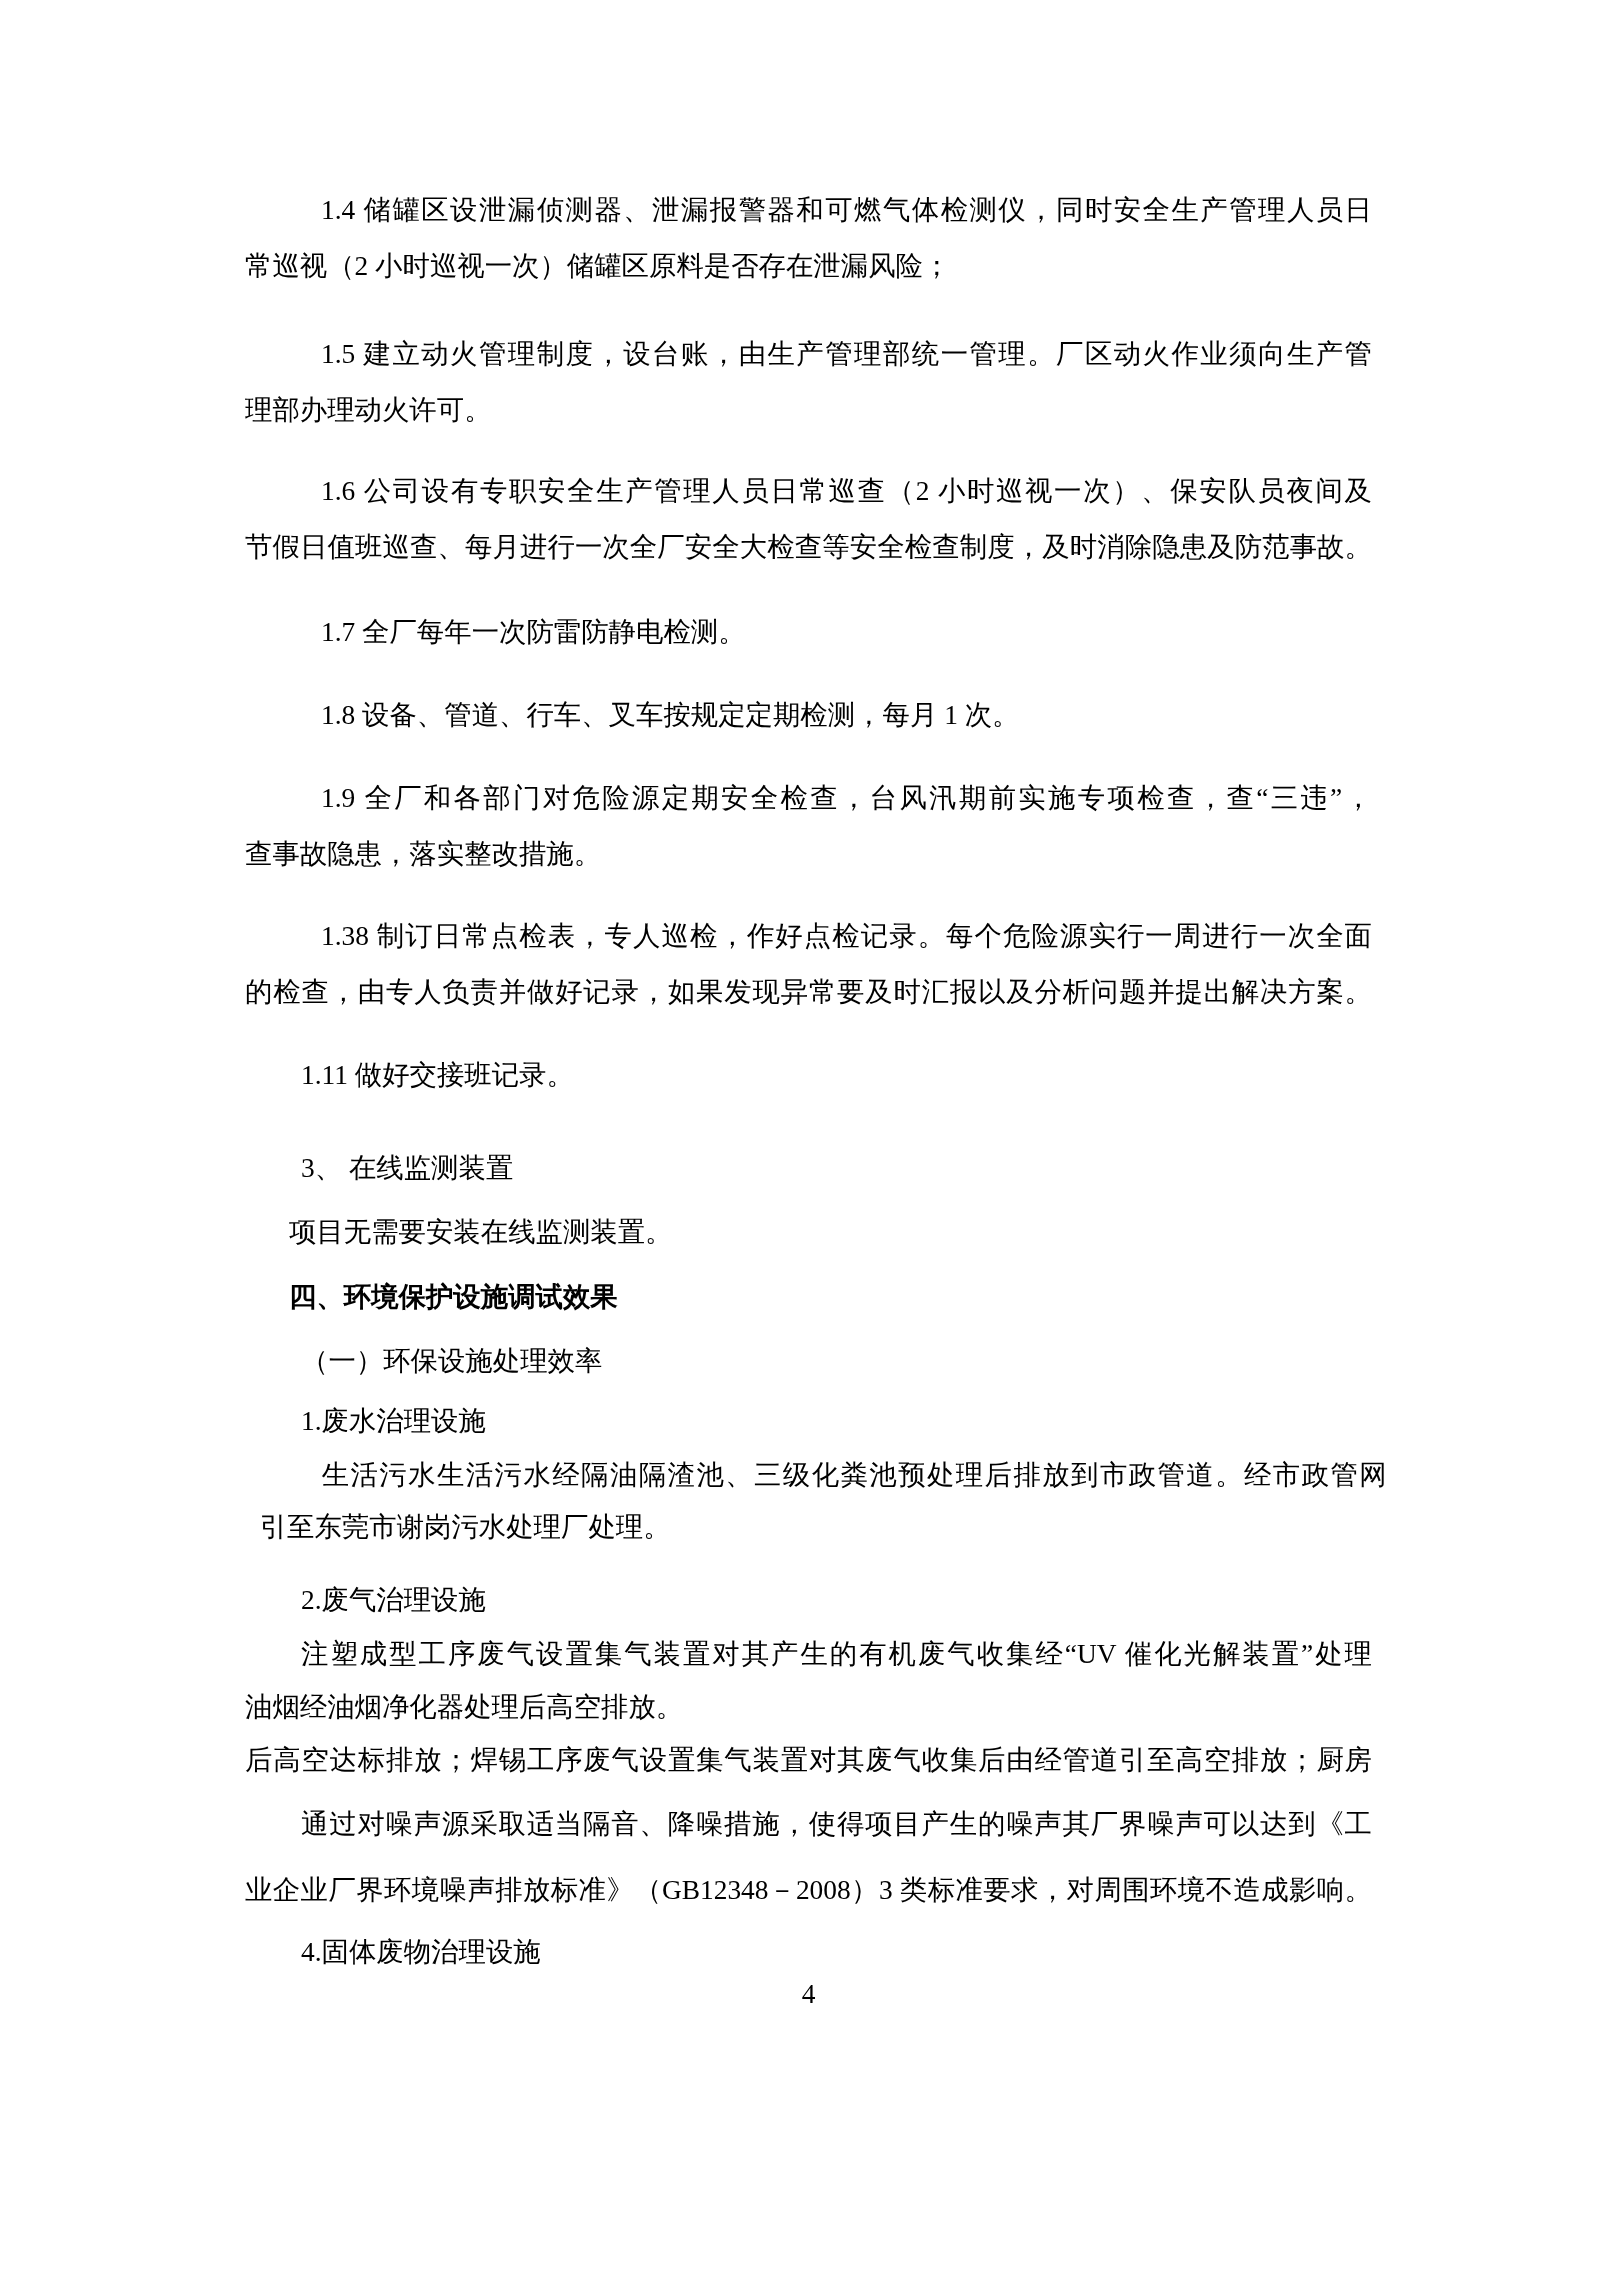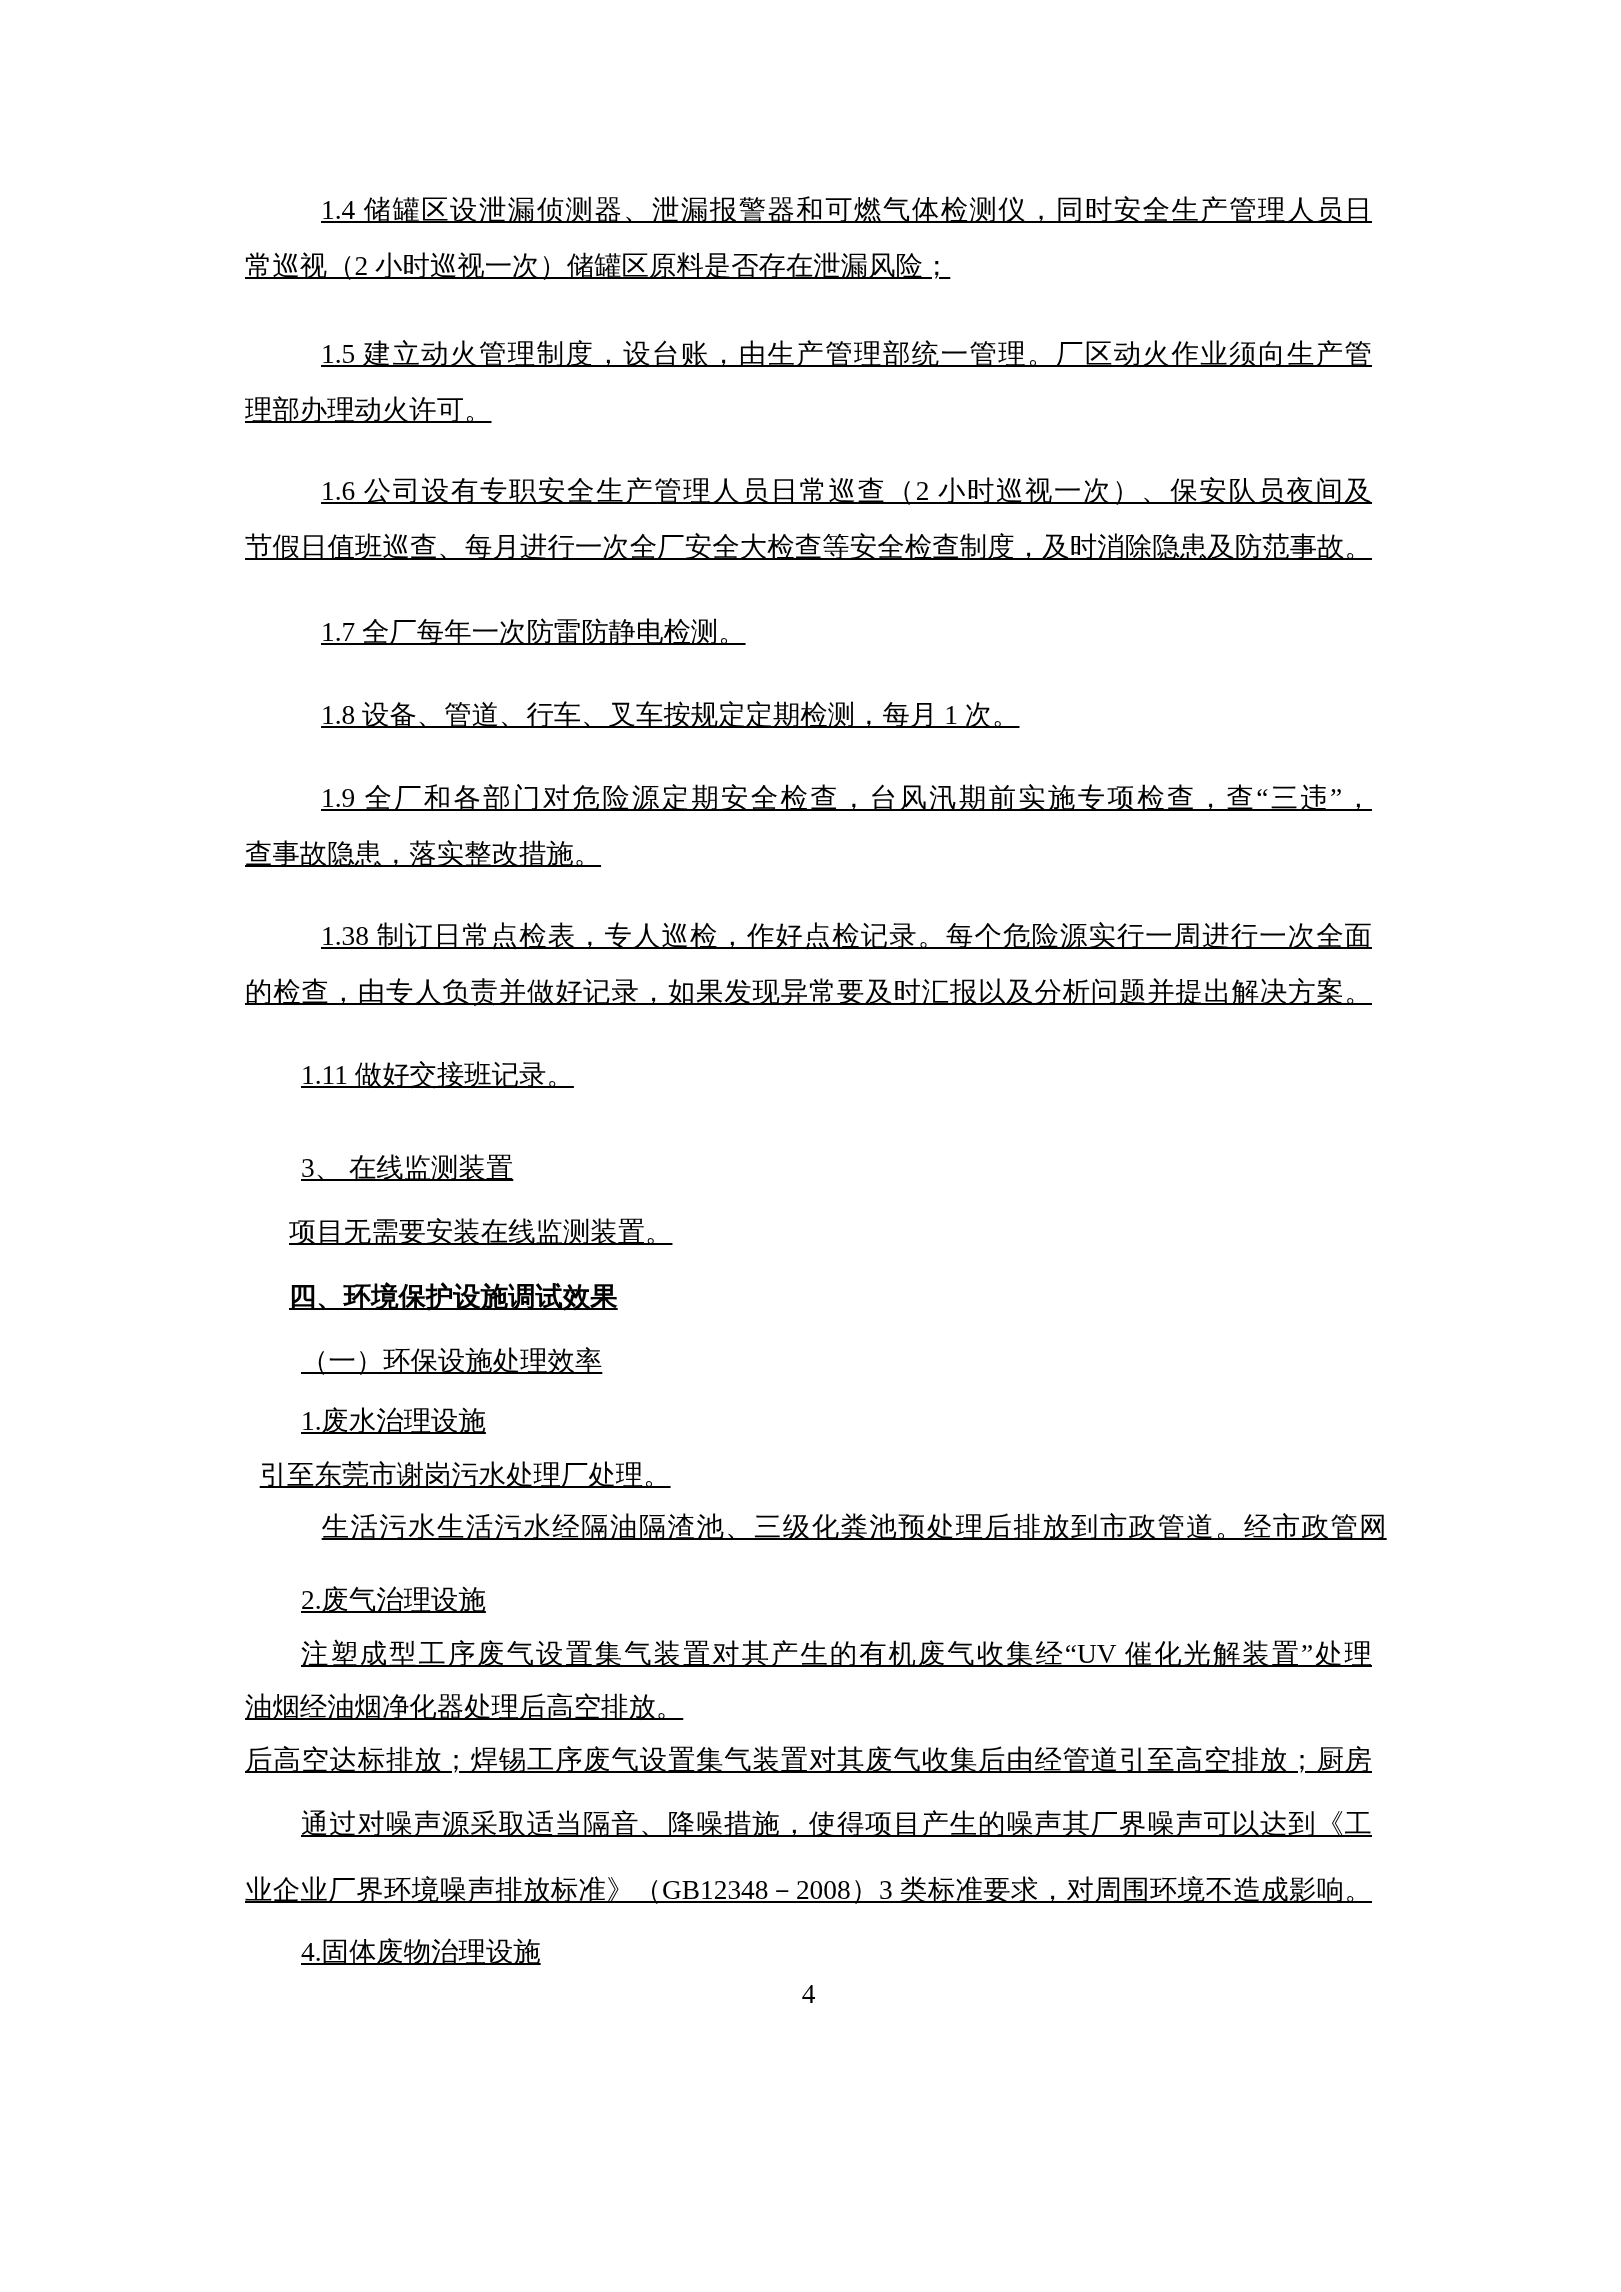--- a/index.html
+++ b/index.html
@@ -22,21 +22,20 @@
   }
   .content {
     padding: 182px 249px 0 245px;
     font-size: 27.4px;
   }
   .para { margin: 0; }
   .ln {
     line-height: 56px;
     text-align: left;
     white-space: normal;
-    text-decoration: underline;
   }
   
   .j {
     text-align: justify;
     text-align-last: justify;
   }
   
   .in-a { text-indent: 76px; }
   .in-b { text-indent: 56px; }
   .in-c { text-indent: 44px; }
@@ -110,22 +109,22 @@
     </div>
 
     <div class="para" style="margin-top:7.8px">
       <div class="ln in-b">（一）环保设施处理效率</div>
     </div>
 
     <div class="para" style="margin-top:4.9px">
       <div class="ln in-b">1.废水治理设施</div>
     </div>
     <div class="para lh53 shift15">
+      <div class="ln in-d j">生活污水生活污水经隔油隔渣池、三级化粪池预处理后排放到市政管道。经市政管网</div>
       <div class="ln">引至东莞市谢岗污水处理厂处理。</div>
-      <div class="ln in-d j">生活污水生活污水经隔油隔渣池、三级化粪池预处理后排放到市政管道。经市政管网</div>
     </div>
 
     <div class="para" style="margin-top:18.6px">
       <div class="ln in-b">2.废气治理设施</div>
     </div>
     <div class="para lh54">
       <div class="ln in-b j">注塑成型工序废气设置集气装置对其产生的有机废气收集经“UV 催化光解装置”处理</div>
       <div class="ln">油烟经油烟净化器处理后高空排放。</div>
       <div class="ln j">后高空达标排放；焊锡工序废气设置集气装置对其废气收集后由经管道引至高空排放；厨房</div>
     </div>

